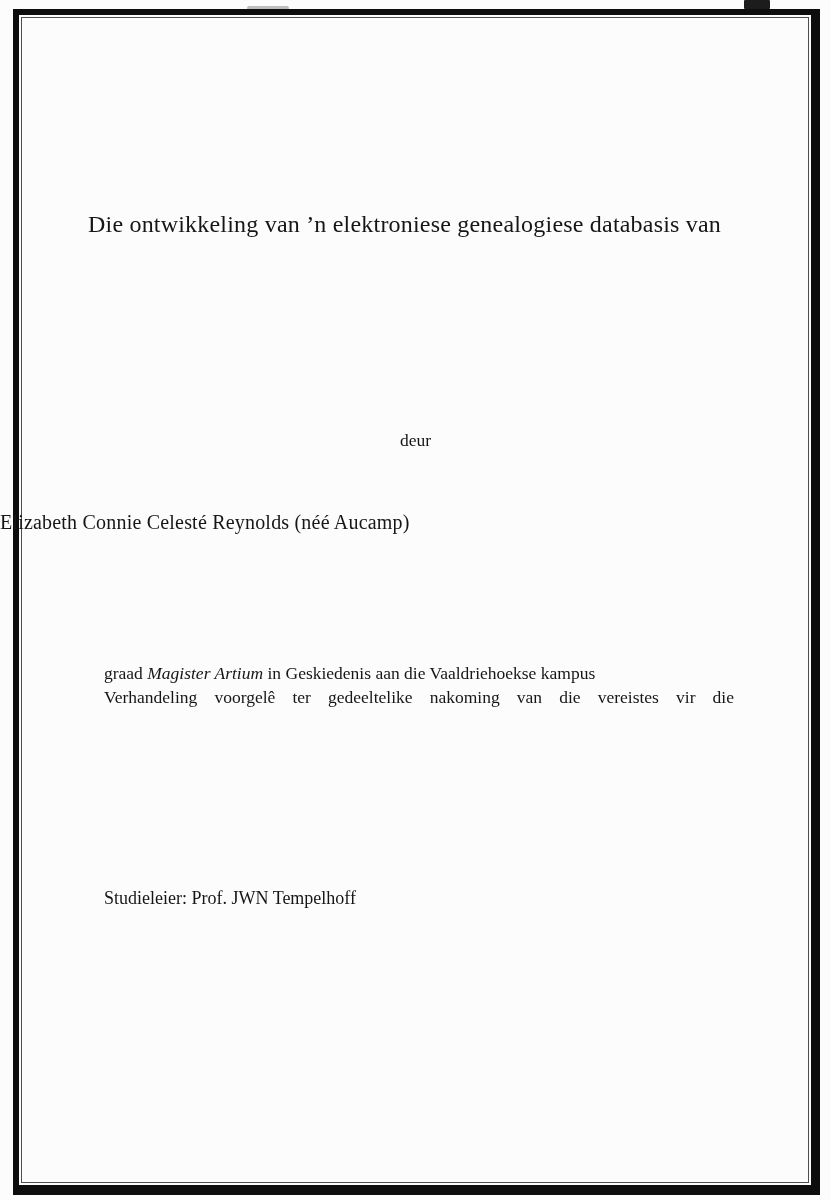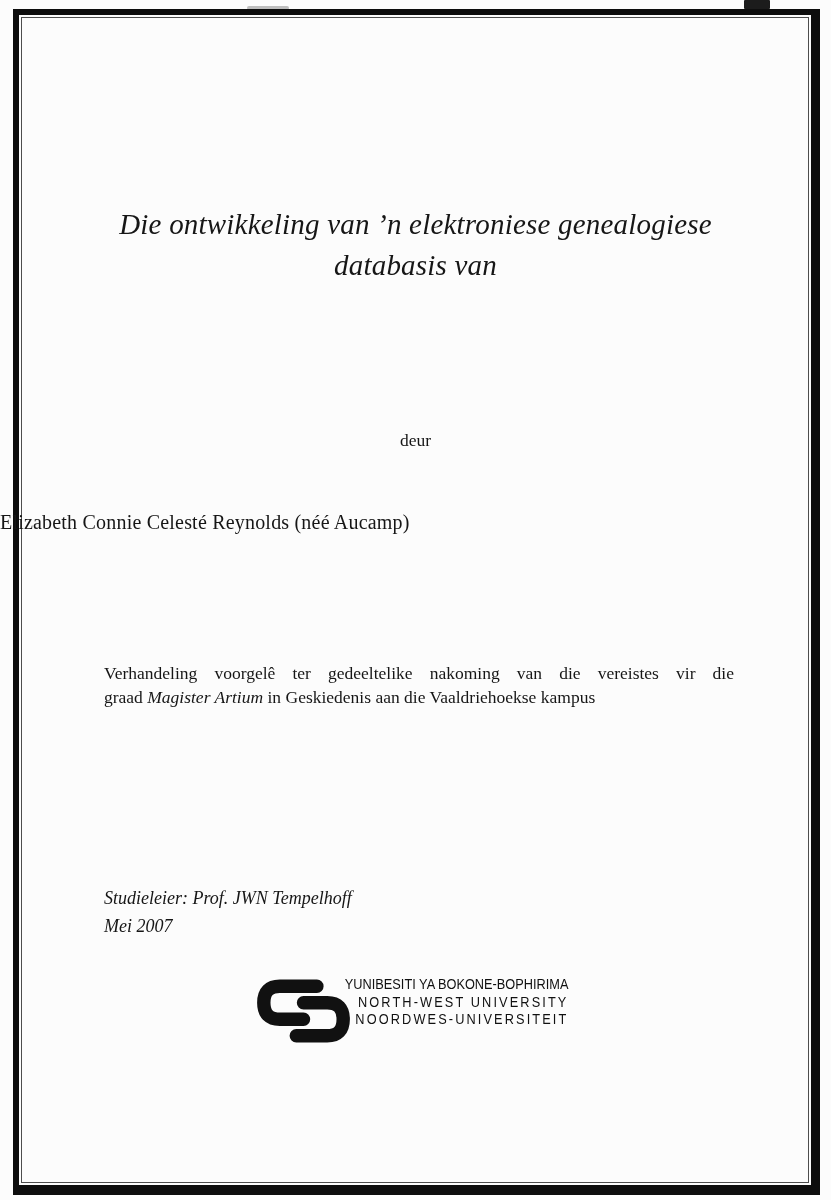--- a/index.html
+++ b/index.html
@@ -20,40 +20,40 @@
     border:1px solid #4d4d4d;
   }
   
   .artifact-a { position:absolute; left:247px; top:6px; width:42px; height:4px;
     background:#8a8a8a; opacity:.55; border-radius:2px; }
   .artifact-b { position:absolute; left:744px; top:0px; width:26px; height:9px;
     background:#1c1c1c; border-radius:1px; }
 
   .title-block {
     position:absolute; top:204px; left:88px; width:655px;
-    text-align:center; font-size:29px; line-height:41px; letter-spacing:.2px;font-style:italic;
+    text-align:left; font-size:24px; line-height:41px; letter-spacing:.2px;
   }
   .byline {
     position:absolute; top:430px; left:0; width:831px;
     text-align:center; font-size:17.5px;
   }
   .author {
     position:absolute; top:511px; left:0; width:831px;
     font-size:20px; letter-spacing:.2px;
   }
   .submission {
     position:absolute; top:662px; left:104px; width:630px;
     font-size:17.5px; line-height:23.6px;
   }
   .sub-line.justify { text-align:justify; text-align-last:justify; }
   .it { font-style:italic; }
 
   .supervisor-block {
     position:absolute; top:885px; left:104px;
-    font-size:18px; line-height:27.5px;font-style:italic;
+    font-size:18px; line-height:27.5px;
   }
 
   .logo {
     position:absolute; top:975px; left:257px; width:320px; height:80px;
   }
   .logo-mark { position:absolute; left:0; top:3px; }
   .logo-mark path { stroke:#111111; stroke-width:13; fill:none; stroke-linecap:round; }
   .logo-text {
     position:absolute; left:58px; top:1px; width:288px;
     text-align:right;
@@ -78,34 +78,22 @@
 
   <div class="title-block">
     <div>Die ontwikkeling van ’n elektroniese genealogiese databasis van</div>
   </div>
 
   <div class="byline">deur</div>
 
   <div class="author">Elizabeth Connie Celesté Reynolds (néé Aucamp)</div>
 
   <div class="submission">
+    <div class="sub-line"><span>graad </span><span class="it">Magister Artium</span><span> in Geskiedenis aan die Vaaldriehoekse kampus</span></div>
     <div class="sub-line justify">Verhandeling voorgelê ter gedeeltelike nakoming van die vereistes vir die</div>
-    <div class="sub-line"><span>graad </span><span class="it">Magister Artium</span><span> in Geskiedenis aan die Vaaldriehoekse kampus</span></div>
   </div>
 
   <div class="supervisor-block">
     <div>Studieleier: Prof. JWN Tempelhoff</div>
-    <div>Mei 2007</div>
   </div>
 
-  <div class="logo">
-    <svg class="logo-mark" viewBox="0 0 90 64" width="93" height="66" aria-hidden="true">
-      <path d="M58 8 H22 Q6.5 8 6.5 24 Q6.5 40 22 40 H45"></path>
-      <path d="M38 56 H68 Q83.5 56 83.5 40 Q83.5 24 68 24 H45"></path>
-    </svg>
-    <div class="logo-text">
-      <div>YUNIBESITI YA BOKONE-BOPHIRIMA</div>
-      <div class="tracked">NORTH-WEST UNIVERSITY</div>
-      <div class="tracked">NOORDWES-UNIVERSITEIT</div>
-    </div>
-  </div>
 
 </div>
 
 </body></html>

